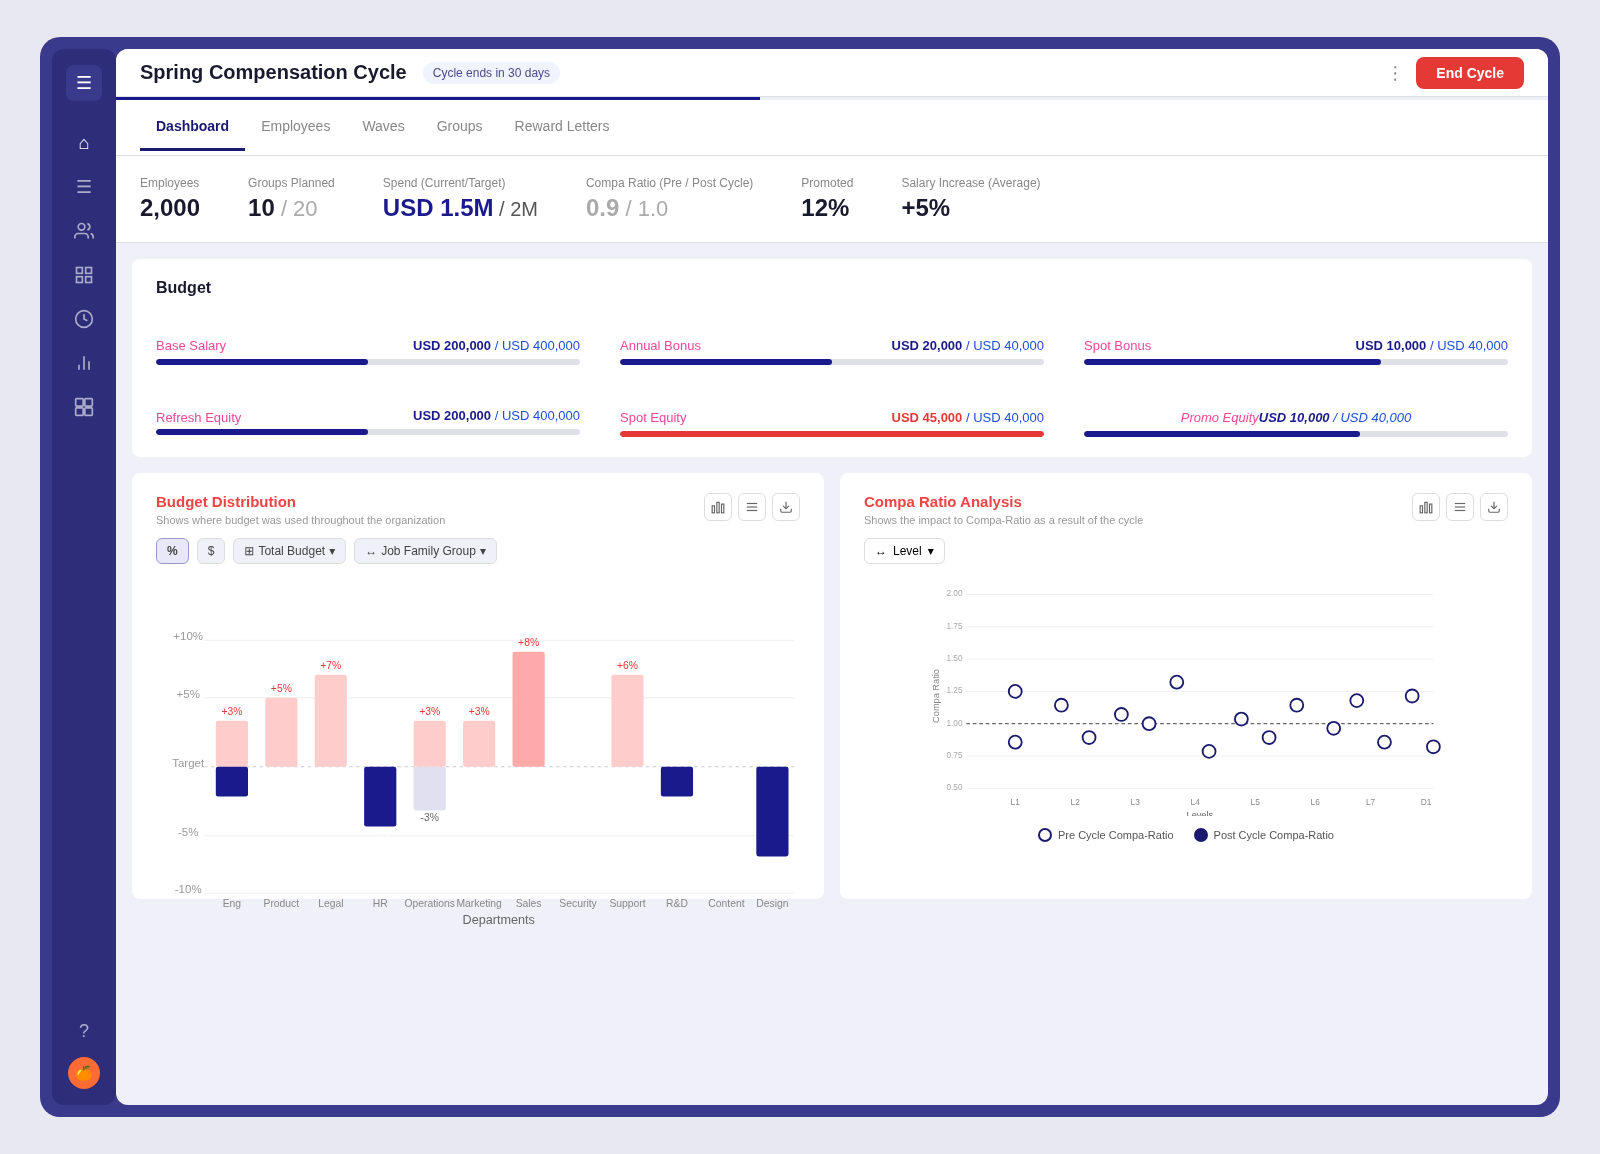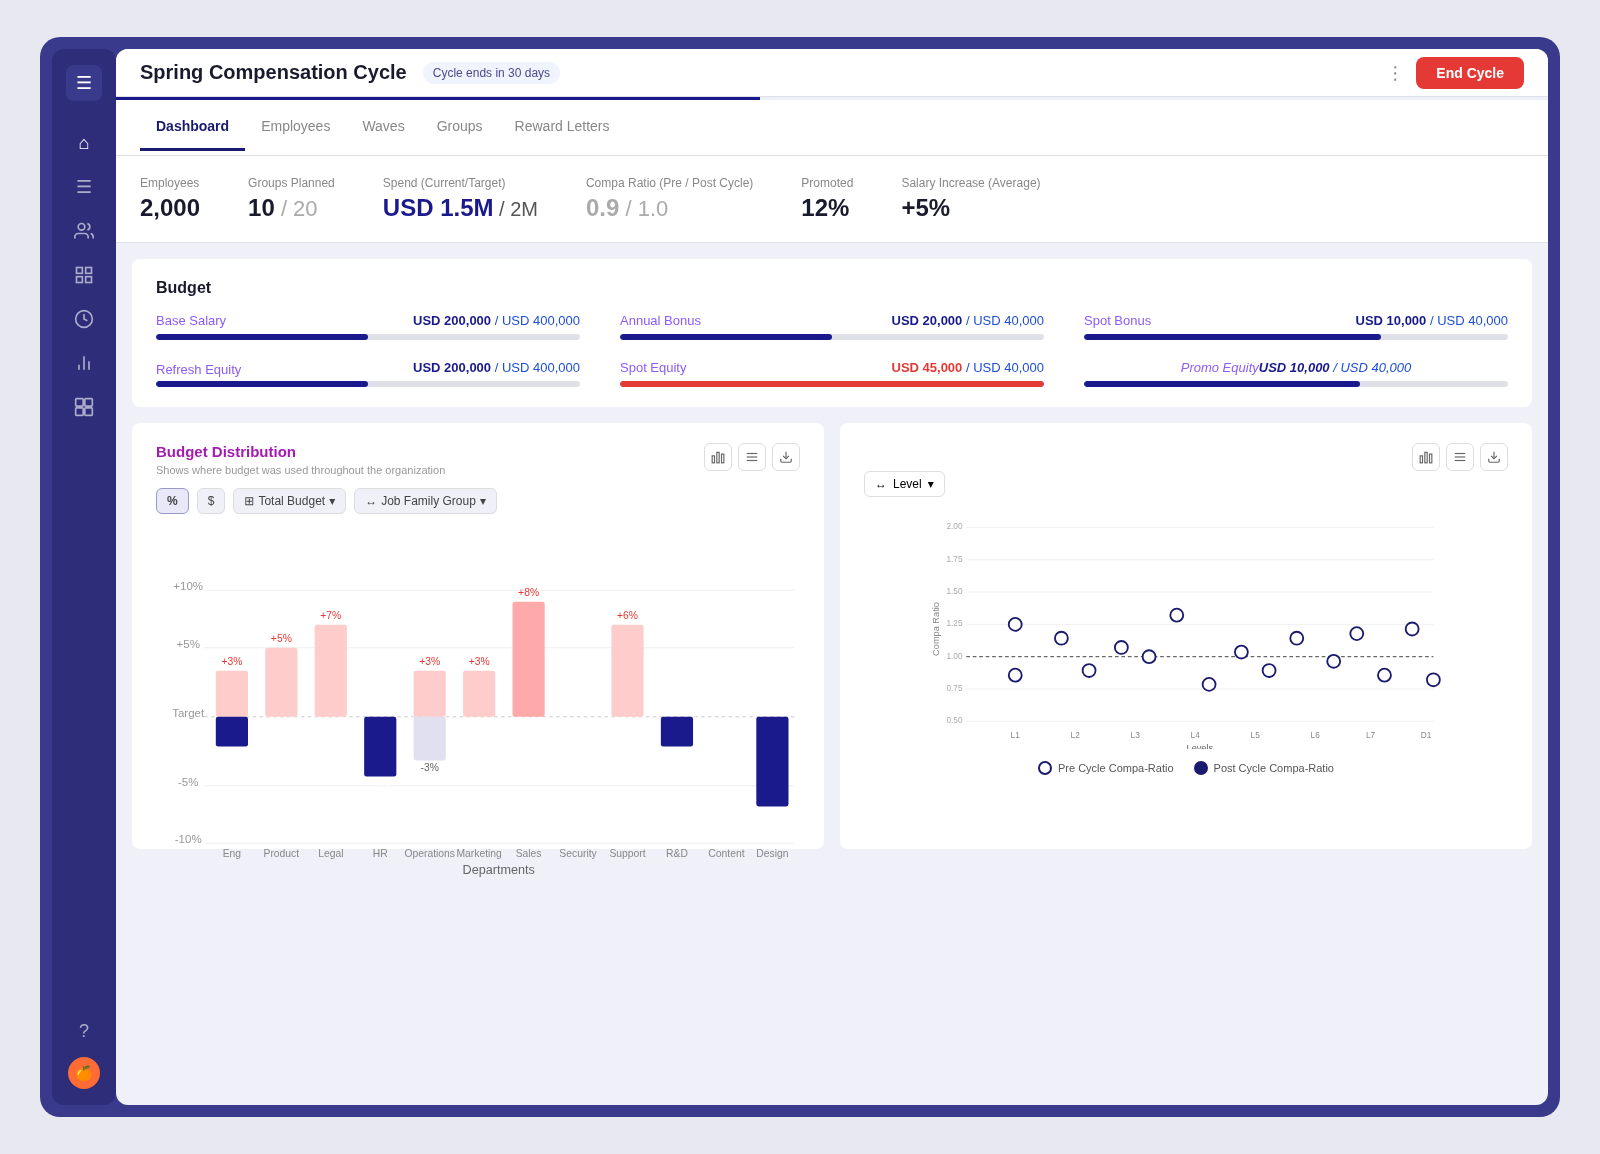--- a/index.html
+++ b/index.html
@@ -176,22 +176,23 @@
       color: #1a1a2e;
       margin-bottom: 16px;
     }
     .budget-grid {
       display: grid;
       grid-template-columns: 1fr 1fr 1fr;
       gap: 20px 40px;
     }
     .budget-item-label {
       font-size: 13px;
-      color: #8b5cf6;
+      color: #ec4899;
       margin-bottom: 4px;
+      margin-top: 25px;
     }
     .budget-item-value {
       font-size: 13px;
       color: #1a1a2e;
       margin-bottom: 6px;
     }
     .budget-item-value .current { color: #1a1a8c; font-weight: 600; }
     .budget-item-value .current.over { color: #e53935; font-weight: 600; }
     .budget-item-value .target { color: #1d4ed8; }
     .progress-bar-bg {
@@ -207,21 +208,21 @@
     .fill-blue { background: #1a1a8c; }
     .fill-red { background: #e53935; }
     .charts-row {
       display: grid;
       grid-template-columns: 1fr 1fr;
       gap: 16px;
     }
     .chart-title {
       font-size: 15px;
       font-weight: 700;
-      color: #a21caf;
+      color: #ef4444;
       margin-bottom: 4px;
     }
     .chart-subtitle {
       font-size: 11px;
       color: #999;
       margin-bottom: 12px;
     }
     .chart-controls {
       display: flex;
       align-items: center;
@@ -600,20 +601,24 @@
               <rect x="522" y="128" width="28" height="78" fill="#1a1a8c" rx="2"></rect>
               <text x="536" y="215" font-size="9" fill="white" text-anchor="middle">-6%</text>
               <text x="536" y="250" font-size="9" fill="#888" text-anchor="middle">Design</text>
 
               <text x="298" y="265" font-size="11" fill="#666" text-anchor="middle">Departments</text>
             </svg>
           </div>
 
           <div class="chart-card">
             <div style="display:flex;justify-content:space-between;align-items:flex-start;">
+              <div>
+                <div class="chart-title">Compa Ratio Analysis</div>
+                <div class="chart-subtitle">Shows the impact to Compa-Ratio as a result of the cycle</div>
+              </div>
               <div class="chart-icons">
                 <div class="chart-icon-btn">
                   <svg width="14" height="14" viewBox="0 0 24 24" fill="none" stroke="currentColor" stroke-width="2">
                       <rect x="2" y="10" width="4" height="12"></rect>
                       <rect x="10" y="4" width="4" height="18"></rect>
                       <rect x="18" y="7" width="4" height="15"></rect>
                     </svg>
                 </div>
                 <div class="chart-icon-btn">
                   <svg width="14" height="14" viewBox="0 0 24 24" fill="none" stroke="currentColor" stroke-width="2">

